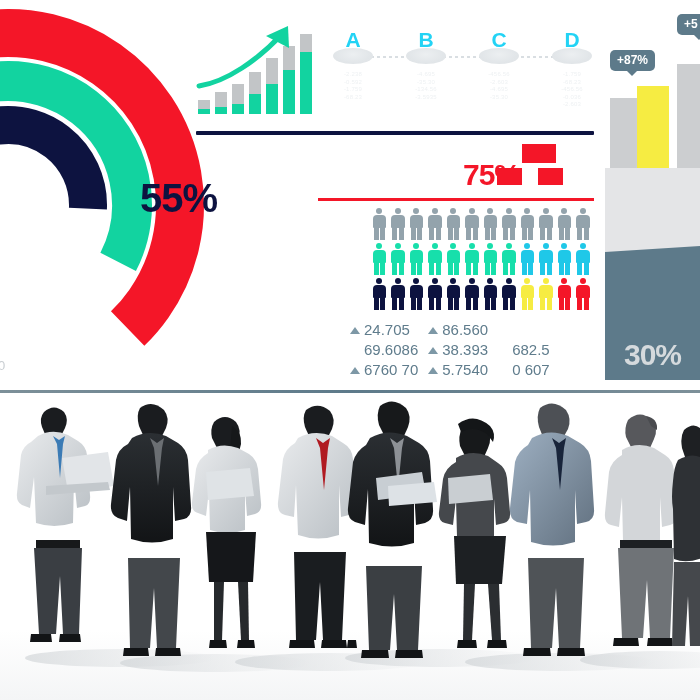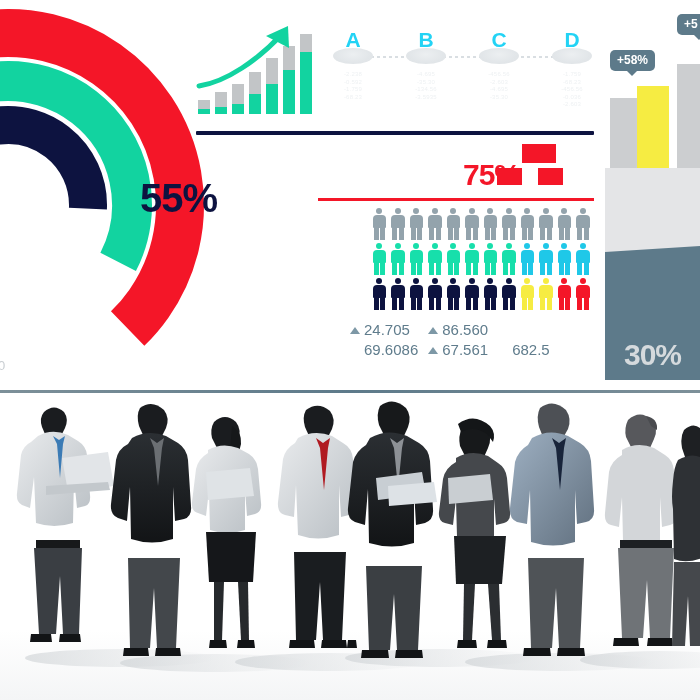--- a/index.html
+++ b/index.html
@@ -443,29 +443,34 @@
     <div id="stats">
       <table>
           <tbody id="stats-body">
             <tr>
               <td><span class="tri"></span><span>24.705</span></td>
               <td><span class="tri"></span><span>86.560</span></td>
               <td></td>
             </tr>
             <tr>
               <td><span class="tri-blank"></span><span>69.6086</span></td>
-              <td><span class="tri"></span><span>67.561</span></td>
+              <td><span class="tri"></span><span>38.393</span></td>
               <td><span class="tri-blank"></span><span>682.5</span></td>
+            </tr>
+            <tr>
+              <td><span class="tri"></span><span>6760 70</span></td>
+              <td><span class="tri"></span><span>5.7540</span></td>
+              <td><span class="tri-blank"></span><span>0 607</span></td>
             </tr>
           </tbody>
         </table>
     </div>
 
     <div id="rbars">
-      <div class="tip" id="tip15">+58%</div>
+      <div class="tip" id="tip15">+87%</div>
       <div class="tip" id="tip5">+5</div>
       <div class="gbar" id="gbar-a"></div>
       <div class="gbar" id="ybar"></div>
       <div class="gbar" id="gbar-b"></div>
     </div>
 
     <div id="fill30">
       <div class="liquid"></div>
       <div class="pct">30%</div>
     </div>

